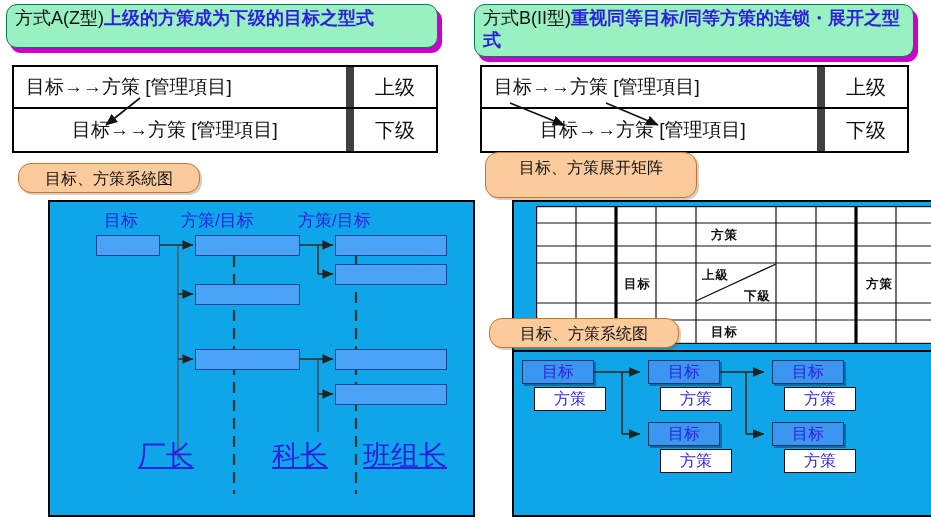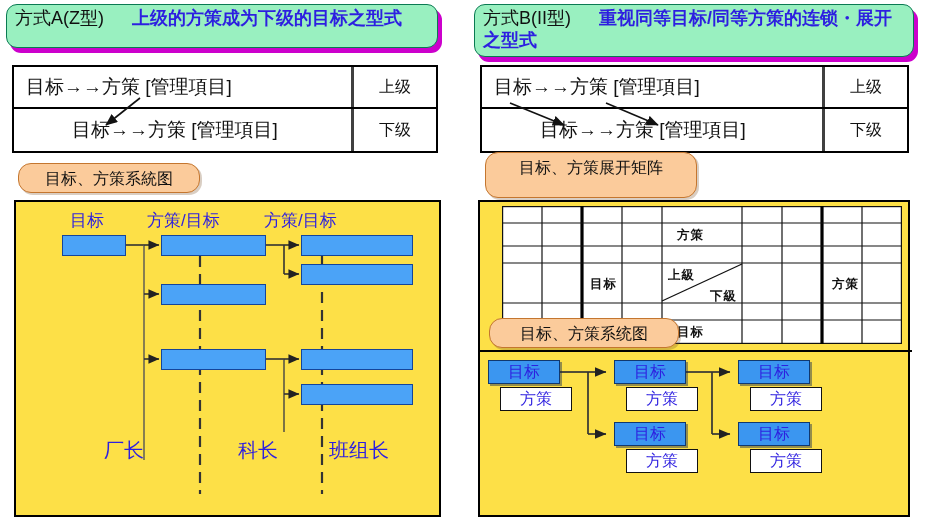--- a/index.html
+++ b/index.html
@@ -6,51 +6,51 @@
   body{width:931px;height:521px;overflow:hidden;
        font-family:"Liberation Sans","DejaVu Sans",sans-serif;}
   .stage{position:relative;width:931px;height:521px;}
 
   
   .banner{position:absolute;box-sizing:border-box;
           background:#99f0c0;border:1px solid #0a7a52;border-radius:11px;
           box-shadow:4px 5px 0 0 #cc00cc;
           padding:3px 8px 2px 8px;line-height:1.22;}
   .banner .b-blk{color:#101010;font-size:18px;font-weight:400;}
-  .banner .b-blu{color:#2d1fe0;font-size:18px;font-weight:bold;padding-left:28px;}
+  .banner .b-blu{color:#2d1fe0;font-size:18px;font-weight:bold;}
 
   
   .pill{position:absolute;box-sizing:border-box;
         background:#fbcb9b;border:1px solid #c4762f;border-radius:13px;
         font-size:16px;color:#111;text-align:center;
         padding:3px 12px 19px 12px;white-space:nowrap;z-index:6;
         box-shadow:2px 2px 0 0 rgba(120,80,40,.28);}
 
   
   .tbl{position:absolute;box-sizing:border-box;border:2px solid #000;}
   .tbl .trow{display:flex;box-sizing:border-box;}
   .tbl .trow.first{border-bottom:2px solid #000;}
   .tbl .tmain{flex:1;box-sizing:border-box;position:relative;
-              border-right:3px solid #404040;display:flex;align-items:center;}
+              border-right:8px solid #404040;display:flex;align-items:center;}
   .tbl .tside{width:82px;box-sizing:border-box;display:flex;
               align-items:center;justify-content:center;
-              font-size:16px;color:#111;}
+              font-size:20px;color:#111;}
   .tbl .tmain .txt{font-size:19px;color:#111;white-space:nowrap;}
   .tbl svg.arrows{position:absolute;left:0;top:0;pointer-events:none;}
 
   
   .panel{position:absolute;box-sizing:border-box;
-         background:#fde047;border:2px solid #000;}
+         background:#0ea5e9;border:2px solid #000;margin-left:34px;}
 
   
   .colhead{position:absolute;color:#2d1fe0;font-size:17px;
            font-weight:400;white-space:nowrap;}
   .bbox{position:absolute;box-sizing:border-box;
         background:#4ba3f7;border:1px solid #14459b;}
-  .roleLbl{position:absolute;color:#2d1fe0;font-size:20px;white-space:nowrap;}
+  .roleLbl{position:absolute;color:#2d1fe0;font-size:28px;white-space:nowrap;text-decoration:underline;}
 
   
   .mtx{position:absolute;}
   .mtx .cellTxt{position:absolute;font-size:12.5px;color:#111;
                 white-space:nowrap;font-weight:bold;letter-spacing:1px;}
 
   
   .tb{position:absolute;box-sizing:border-box;display:flex;
       align-items:center;justify-content:center;
       font-size:16px;color:#2d1fe0;white-space:nowrap;}

